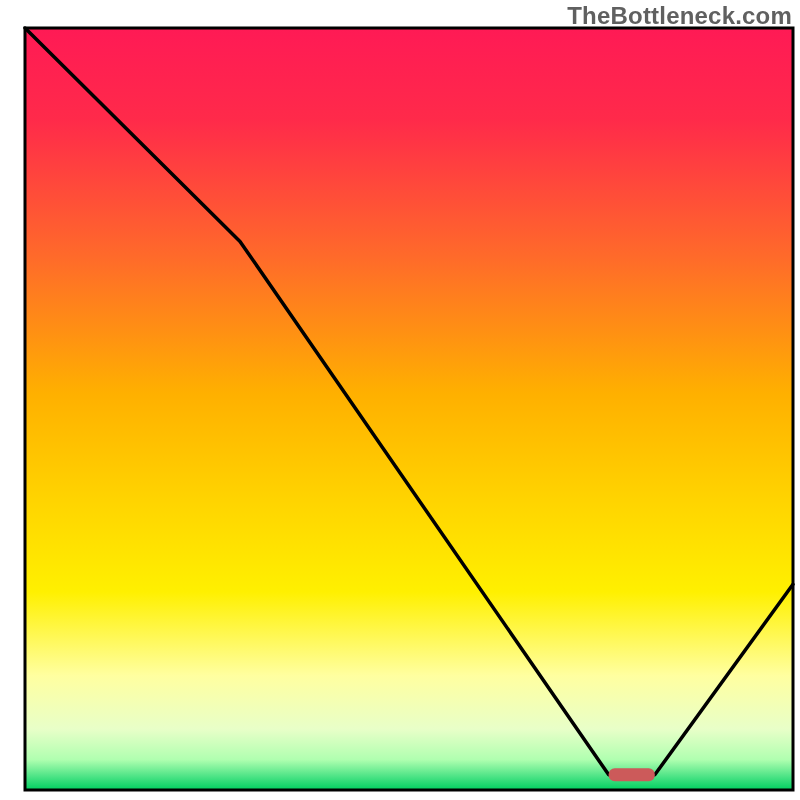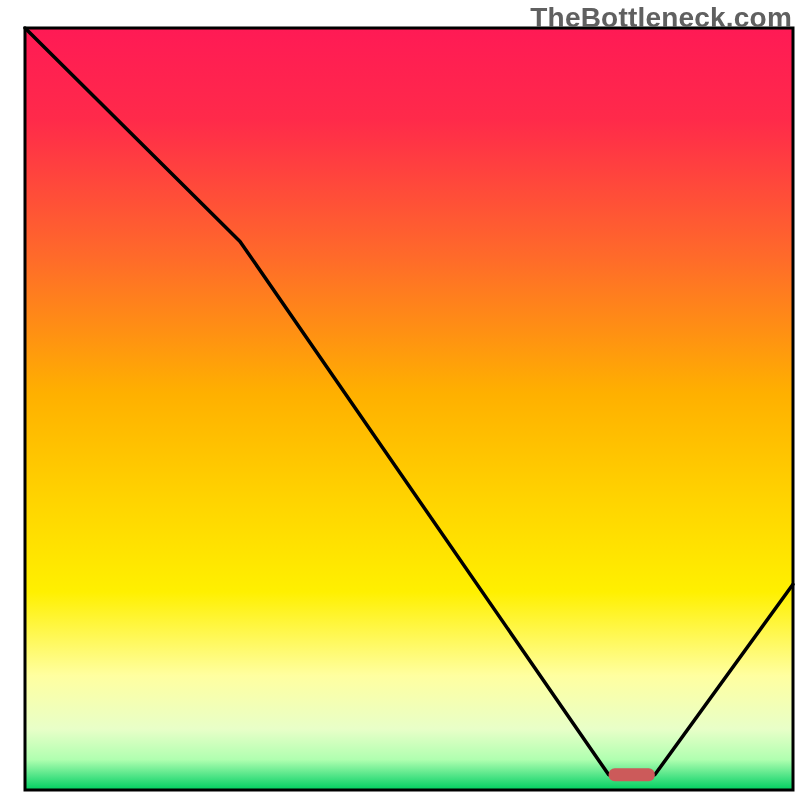--- a/index.html
+++ b/index.html
@@ -13,21 +13,21 @@
   }
   .frame {
     position: relative;
     width: 800px;
     height: 800px;
   }
   .watermark {
     position: absolute;
     top: 2px;
     right: 8px;
-    font-size: 28px;
+    font-size: 24px;
     font-weight: 600;
     color: #606060;
     letter-spacing: 0.2px;
     z-index: 5;
   }
   svg {
     position: absolute;
     top: 0;
     left: 0;
   }

